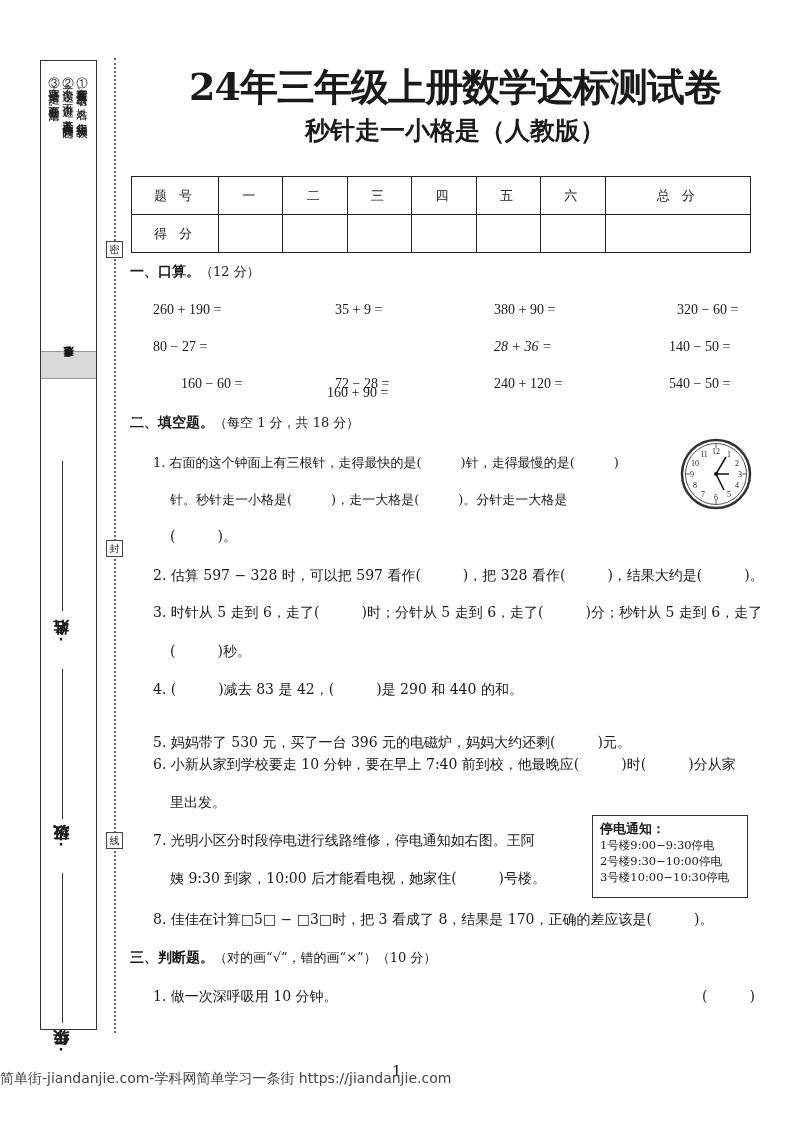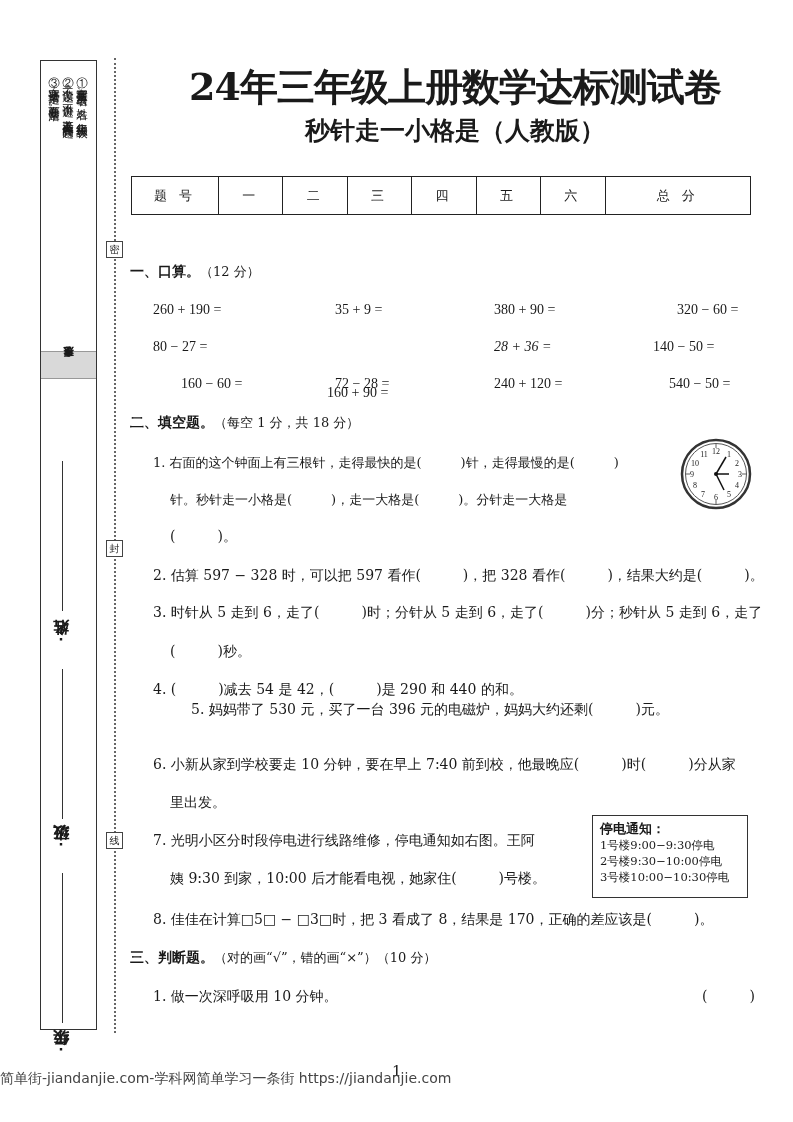--- a/index.html
+++ b/index.html
@@ -80,34 +80,44 @@
       <tr>
     <td class="hdr">题 号</td>
     <td>一</td>
     <td>二</td>
     <td>三</td>
     <td>四</td>
     <td>五</td>
     <td>六</td>
     <td>总 分</td>
   </tr>
+  <tr>
+    <td>得 分</td>
+    <td></td>
+    <td></td>
+    <td></td>
+    <td></td>
+    <td></td>
+    <td></td>
+    <td></td>
+  </tr>
 </tbody>
   </table>
 
 <div class="abs section-title" style="top:263px;">
   <b>一、口算。</b><span class="note">（12 分）</span>
 </div>
 <div class="abs calc" style="left:153px;top:302px;">260 + 190 =</div>
 <div class="abs calc" style="left:335px;top:302px;">35 + 9 =</div>
 <div class="abs calc" style="left:494px;top:302px;">380 + 90 =</div>
 <div class="abs calc" style="left:669px;top:302px;margin-left:8px;">320 − 60 =</div>
 <div class="abs calc" style="left:153px;top:339px;">80 − 27 =</div>
 <div class="abs calc" style="left:327px;top:339px;margin-top:46px;">160 + 90 =</div>
 <div class="abs calc" style="left:494px;top:339px;font-style:italic;">28 + 36 =</div>
-<div class="abs calc" style="left:653px;top:339px;text-align:center;">140 − 50 =</div>
+<div class="abs calc" style="left:669px;top:339px;text-align:center;">140 − 50 =</div>
 <div class="abs calc" style="left:153px;top:376px;margin-left:28px;">160 − 60 =</div>
 <div class="abs calc" style="left:335px;top:376px;">72 − 28 =</div>
 <div class="abs calc" style="left:494px;top:376px;">240 + 120 =</div>
 <div class="abs calc" style="left:669px;top:376px;">540 − 50 =</div>
 
 <div class="abs section-title" style="top:414px;">
   <b>二、填空题。</b><span class="note">（每空 1 分，共 18 分）</span>
 </div>
 <div class="abs q" style="top:454px;font-size:13px;">1. 右面的这个钟面上有三根针，走得最快的是(　　　)针，走得最慢的是(　　　)</div>
 <div class="abs q" style="top:491px;left:170px;font-size:13px;">针。秒针走一小格是(　　　)，走一大格是(　　　)。分针走一大格是</div>
@@ -138,22 +148,22 @@
   </g>
   <line x1="36" y1="36" x2="46" y2="19" stroke="#111" stroke-width="1.5"></line>
   <line x1="36" y1="36" x2="49" y2="36" stroke="#111" stroke-width="1.5"></line>
   <line x1="36" y1="36" x2="44" y2="52" stroke="#111" stroke-width="1.5"></line>
   <circle cx="36" cy="36" r="2" fill="#111"></circle>
 </svg>
 
 <div class="abs q" style="top:567px;">2. 估算 597 − 328 时，可以把 597 看作(　　　)，把 328 看作(　　　)，结果大约是(　　　)。</div>
 <div class="abs q" style="top:604px;">3. 时针从 5 走到 6，走了(　　　)时；分针从 5 走到 6，走了(　　　)分；秒针从 5 走到 6，走了</div>
 <div class="abs q" style="top:643px;left:170px;">(　　　)秒。</div>
-<div class="abs q" style="top:681px;">4. (　　　)减去 54 是 42，(　　　)是 290 和 440 的和。</div>
-<div class="abs q" style="top:701px;margin-left:38px;">5. 妈妈带了 530 元，买了一台 396 元的电磁炉，妈妈大约还剩(　　　)元。</div>
+<div class="abs q" style="top:681px;">4. (　　　)减去 83 是 42，(　　　)是 290 和 440 的和。</div>
+<div class="abs q" style="top:734px;">5. 妈妈带了 530 元，买了一台 396 元的电磁炉，妈妈大约还剩(　　　)元。</div>
 <div class="abs q" style="top:756px;">6. 小新从家到学校要走 10 分钟，要在早上 7:40 前到校，他最晚应(　　　)时(　　　)分从家</div>
 <div class="abs q" style="top:794px;left:170px;">里出发。</div>
 <div class="abs q" style="top:832px;">7. 光明小区分时段停电进行线路维修，停电通知如右图。王阿</div>
 <div class="abs q" style="top:870px;left:170px;">姨 9:30 到家，10:00 后才能看电视，她家住(　　　)号楼。</div>
 
 <div class="abs notice">
   <div class="nt">停电通知：</div>
   <div>1号楼9:00−9:30停电</div>
   <div>2号楼9:30−10:00停电</div>
   <div>3号楼10:00−10:30停电</div>

